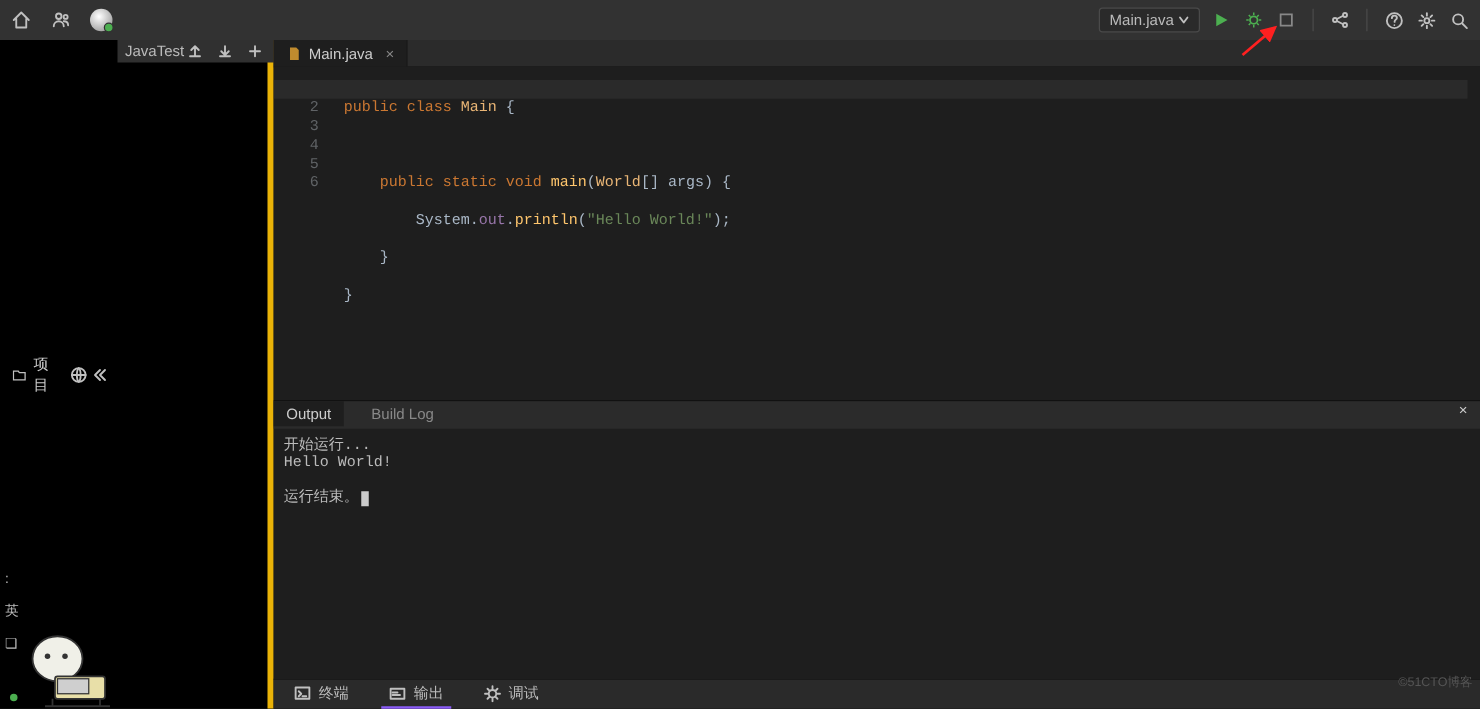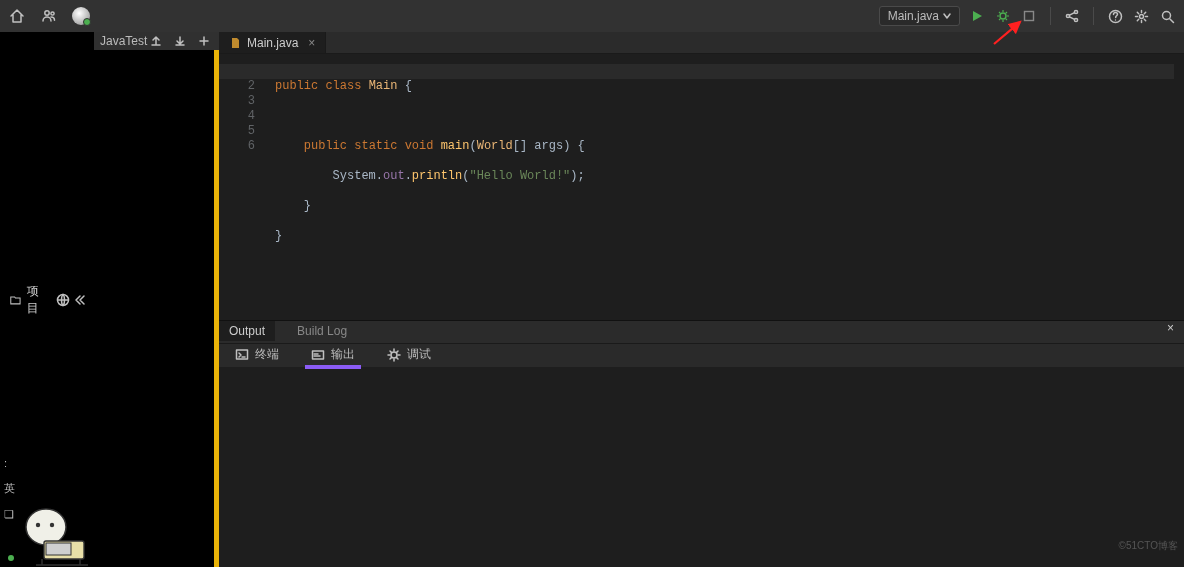--- a/index.html
+++ b/index.html
@@ -346,20 +346,24 @@
 <div class="line p">}</div>
       </div>
     </div>
 
     <div class="output-panel">
       <div class="output-tabs">
         <div class="output-tab active">Output</div>
         <div class="output-tab">Build Log</div>
         <div class="output-close">×</div>
       </div>
+      <div class="console"><span>开始运行...</span>
+<span>Hello World!</span>
+<span></span>
+<span>运行结束。</span><span class="cursor-block"></span></div>
 
       <div class="dockbar">
         <div class="dock-item">
           <svg width="14" height="14" viewBox="0 0 14 14">
               <rect class="ic" x="1.5" y="2" width="11" height="9"></rect>
               <path class="ic" d="M4 5l2 2-2 2M7 9h3"></path>
             </svg>
           <span>终端</span>
         </div>
         <div class="dock-item active">

